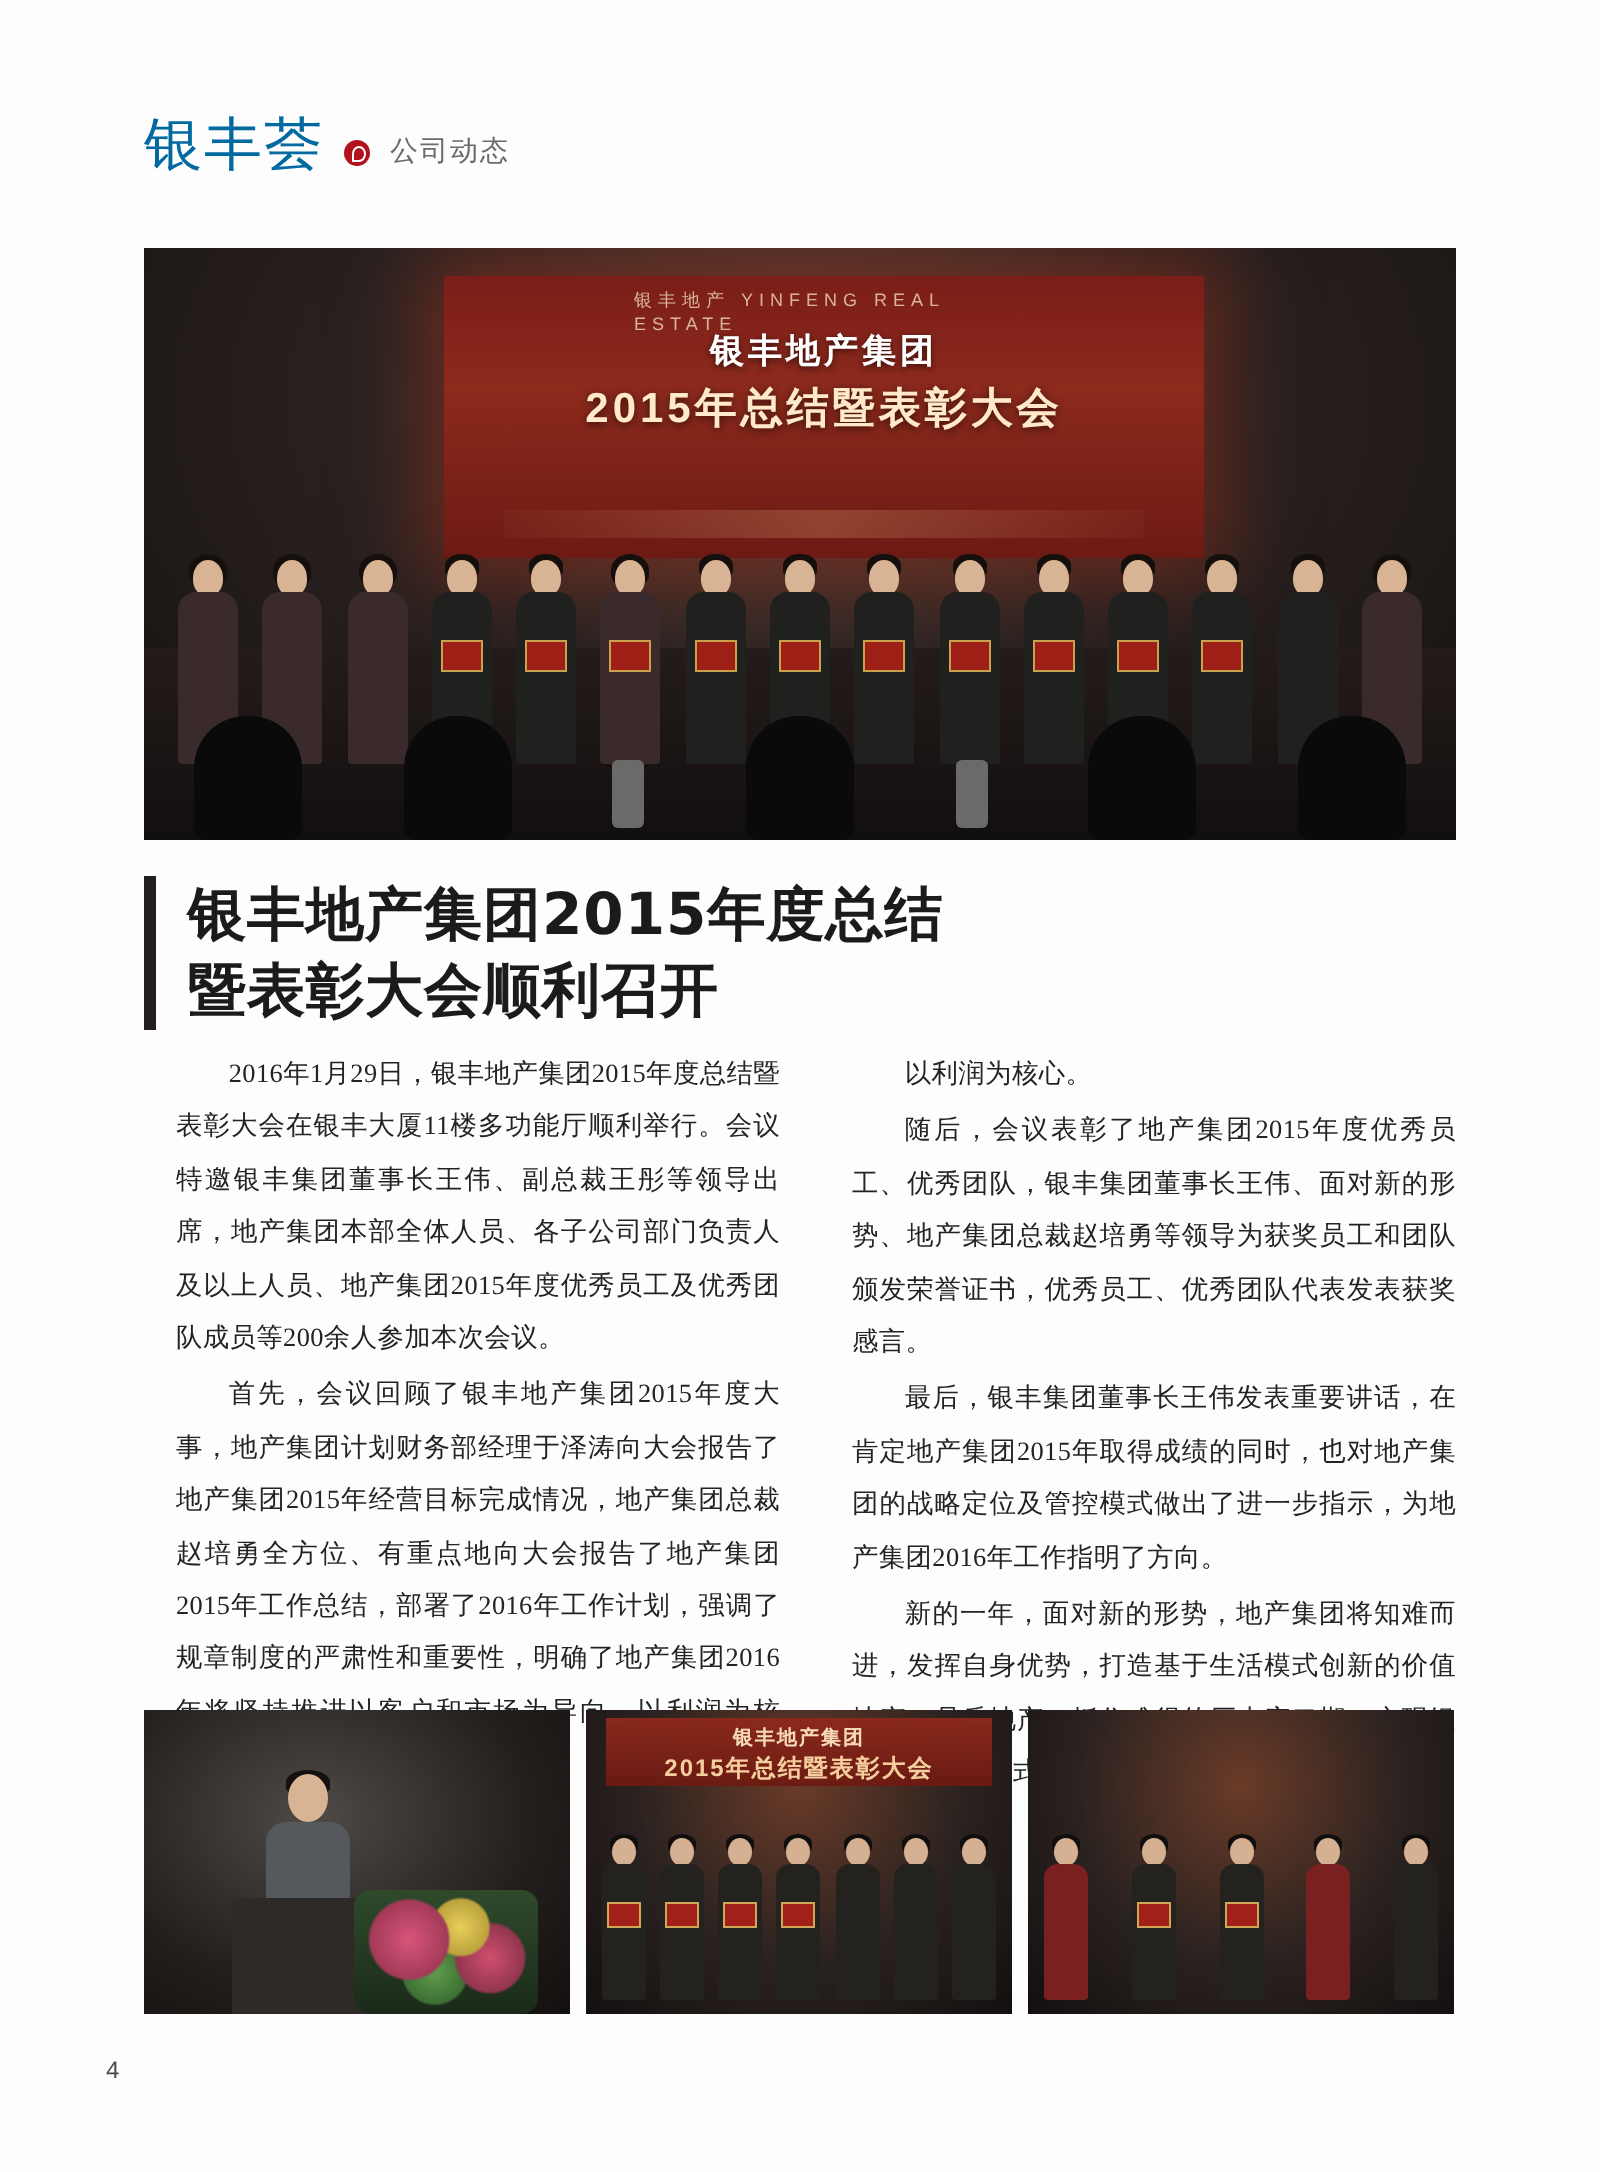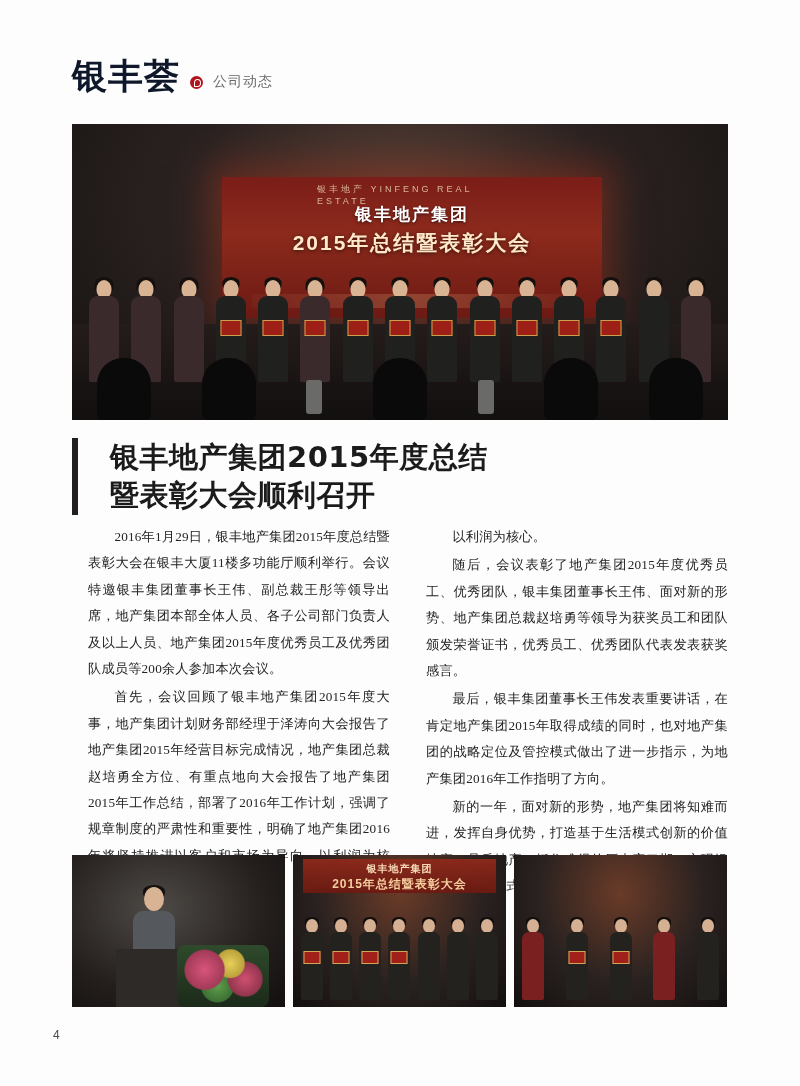--- a/index.html
+++ b/index.html
@@ -28,23 +28,23 @@
   .masthead {
     position: absolute;
     left: 72px;
     top: 58px;
     display: flex;
     align-items: flex-end;
     gap: 10px;
   }
   .masthead-logo {
     font-family: "DejaVu Serif", serif;
-    font-size: 35px;
-    font-weight: bold;
-    color: #0f172a;
+    font-size: 29px;
+    font-weight: normal;
+    color: #0369a1;
     letter-spacing: 1px;
     line-height: 1;
     white-space: nowrap;
   }
   .masthead-mark {
     width: 13px;
     height: 13px;
     border-radius: 50%;
     background: #b2121b;
     margin-bottom: 4px;
@@ -81,21 +81,20 @@
     width: 656px; height: 296px;
     background:
       radial-gradient(ellipse at 50% 26%, #5d4338 0%, #2b2322 45%, #14100f 100%);
   }
   .hero-screen {
     position: absolute;
     left: 150px; top: 14px;
     width: 380px; height: 141px;
     background: linear-gradient(180deg, #7b1d18 0%, #8c2a1c 40%, #6d1a14 100%);
     box-shadow: 0 0 34px 12px rgba(140,45,28,0.55);
-    margin-top: 39px;
   }
   .hero-screen-title {
     position: absolute;
     left: 0; right: 0;
     top: 26px;
     text-align: center;
     color: #ffffff;
     font-size: 17px;
     font-weight: bold;
     letter-spacing: 2px;
@@ -208,21 +207,21 @@
     border-radius: 3px;
     margin-bottom: 6px;
   }
 
   
   .headline {
     position: absolute;
     left: 72px;
     top: 438px;
     width: 600px;
-    padding-left: 32px;
+    padding-left: 16px;
     border-left: 6px solid #231f20;
   }
   .headline-line {
     font-family: "DejaVu Sans", sans-serif;
     font-size: 29px;
     font-weight: bold;
     line-height: 1.32;
     letter-spacing: 0.5px;
     color: #1b1b1b;
   }

